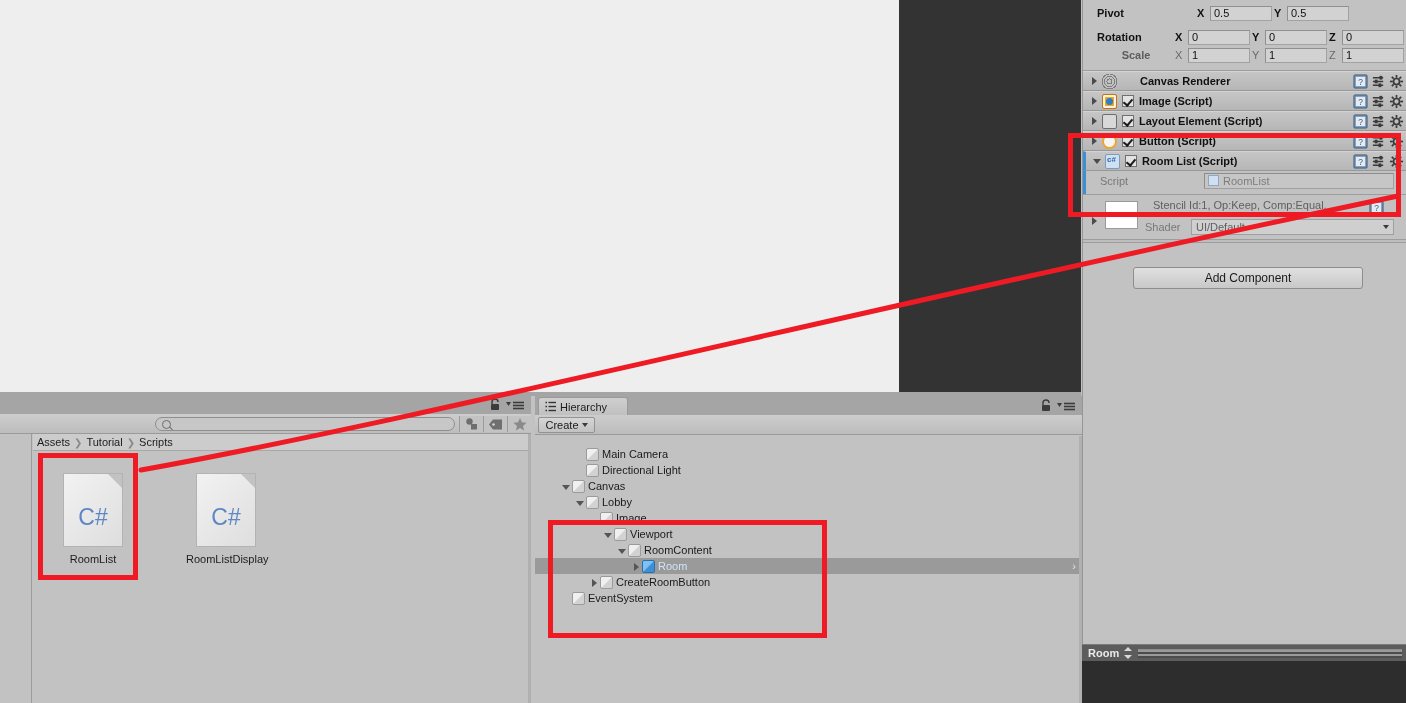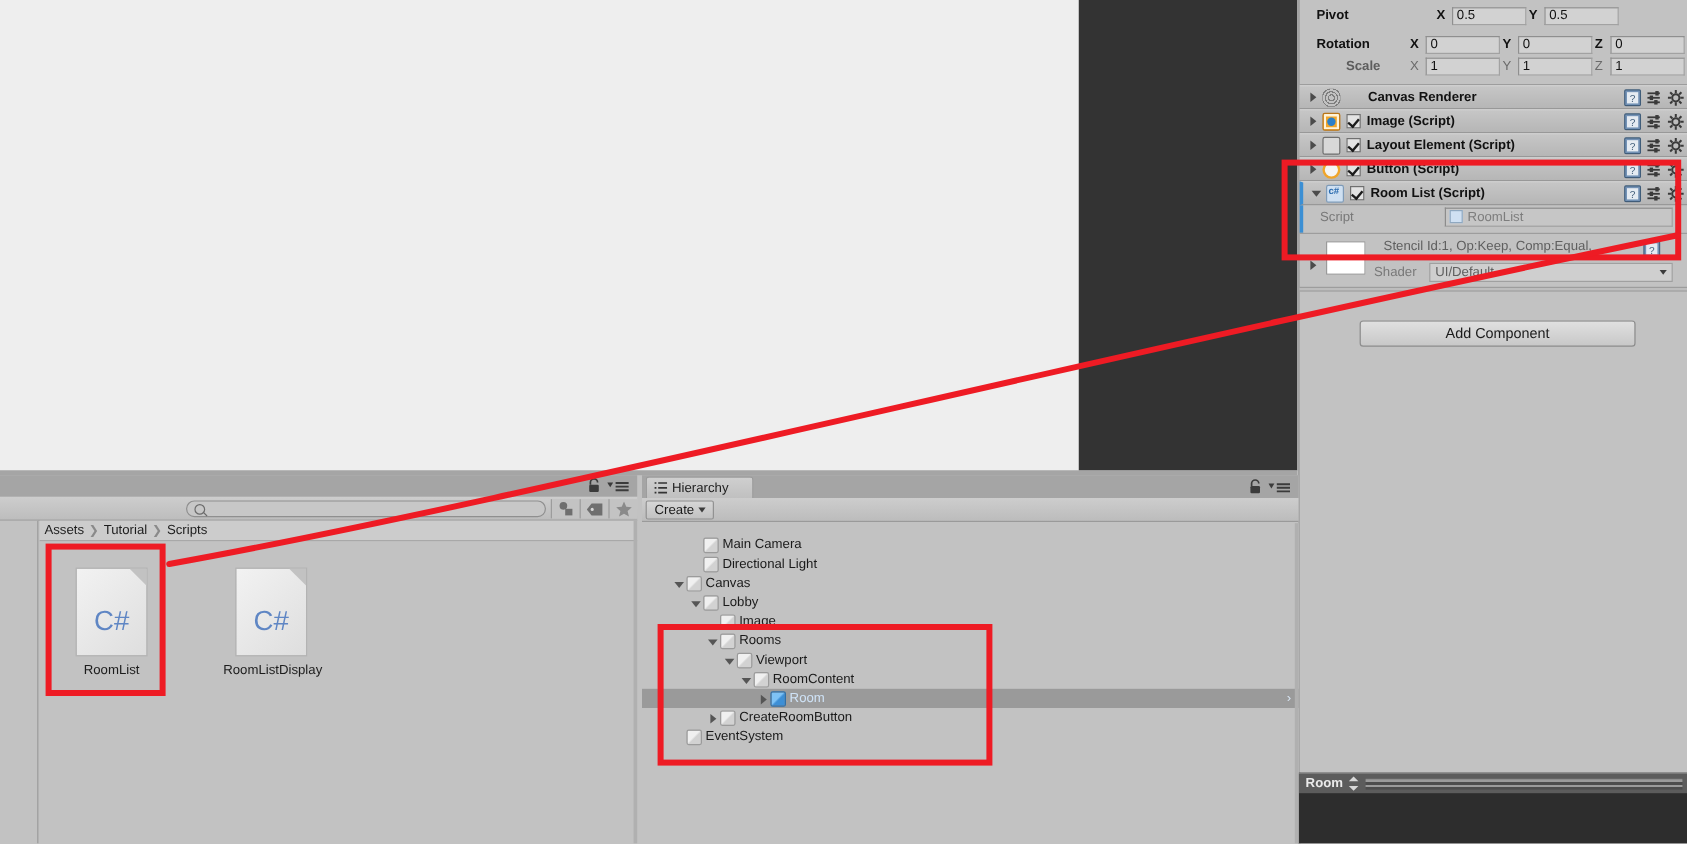--- a/index.html
+++ b/index.html
@@ -565,25 +565,20 @@
         <div class="hnode" style="padding-left: 40px;">
           <span class="twist d"></span>
           <span class="cube"></span>
           <span class="hlabel">Lobby</span>
         </div>
         <div class="hnode" style="padding-left: 54px;">
           <span class="twist"></span>
           <span class="cube"></span>
           <span class="hlabel">Image</span>
         </div>
-        <div class="hnode" style="padding-left: 54px;">
-          <span class="twist d"></span>
-          <span class="cube"></span>
-          <span class="hlabel">Rooms</span>
-        </div>
         <div class="hnode" style="padding-left: 68px;">
           <span class="twist d"></span>
           <span class="cube"></span>
           <span class="hlabel">Viewport</span>
         </div>
         <div class="hnode" style="padding-left: 82px;">
           <span class="twist d"></span>
           <span class="cube"></span>
           <span class="hlabel">RoomContent</span>
         </div>

